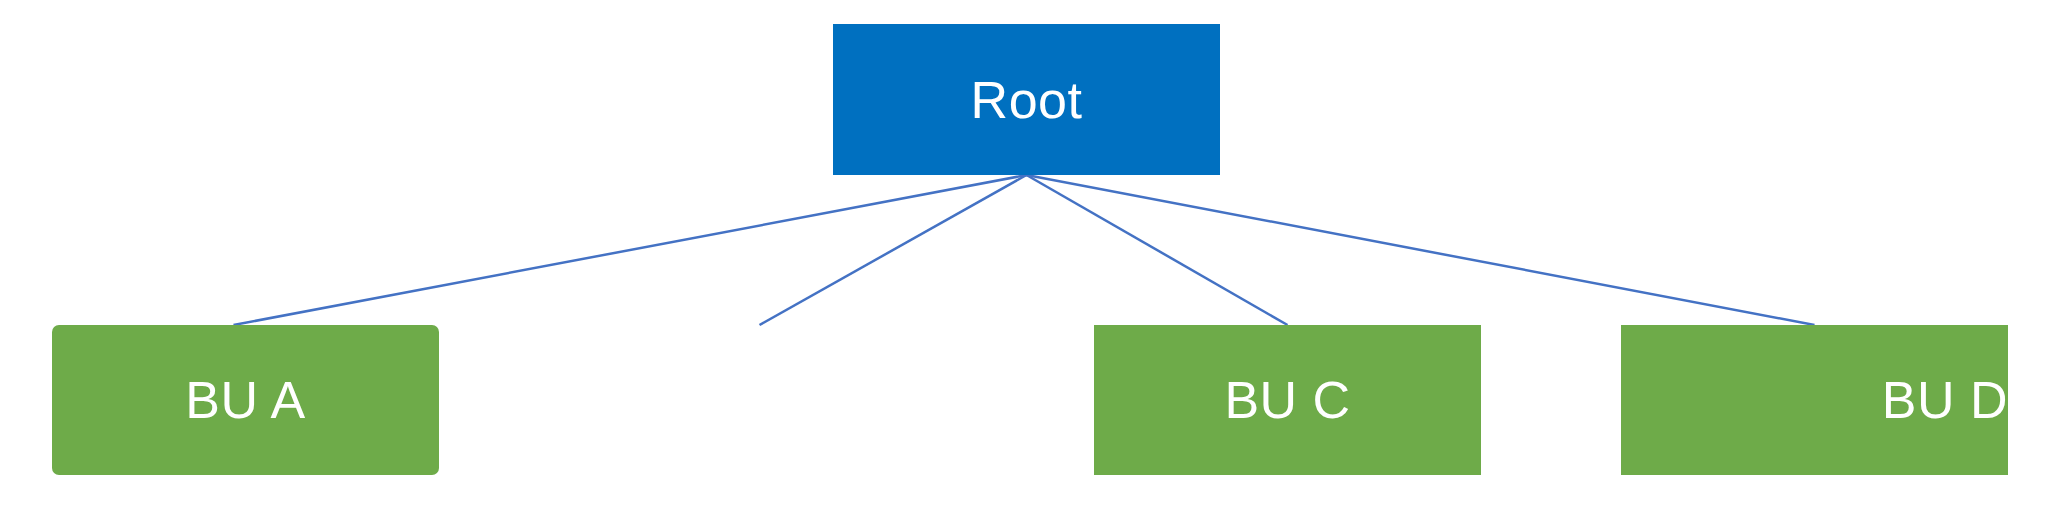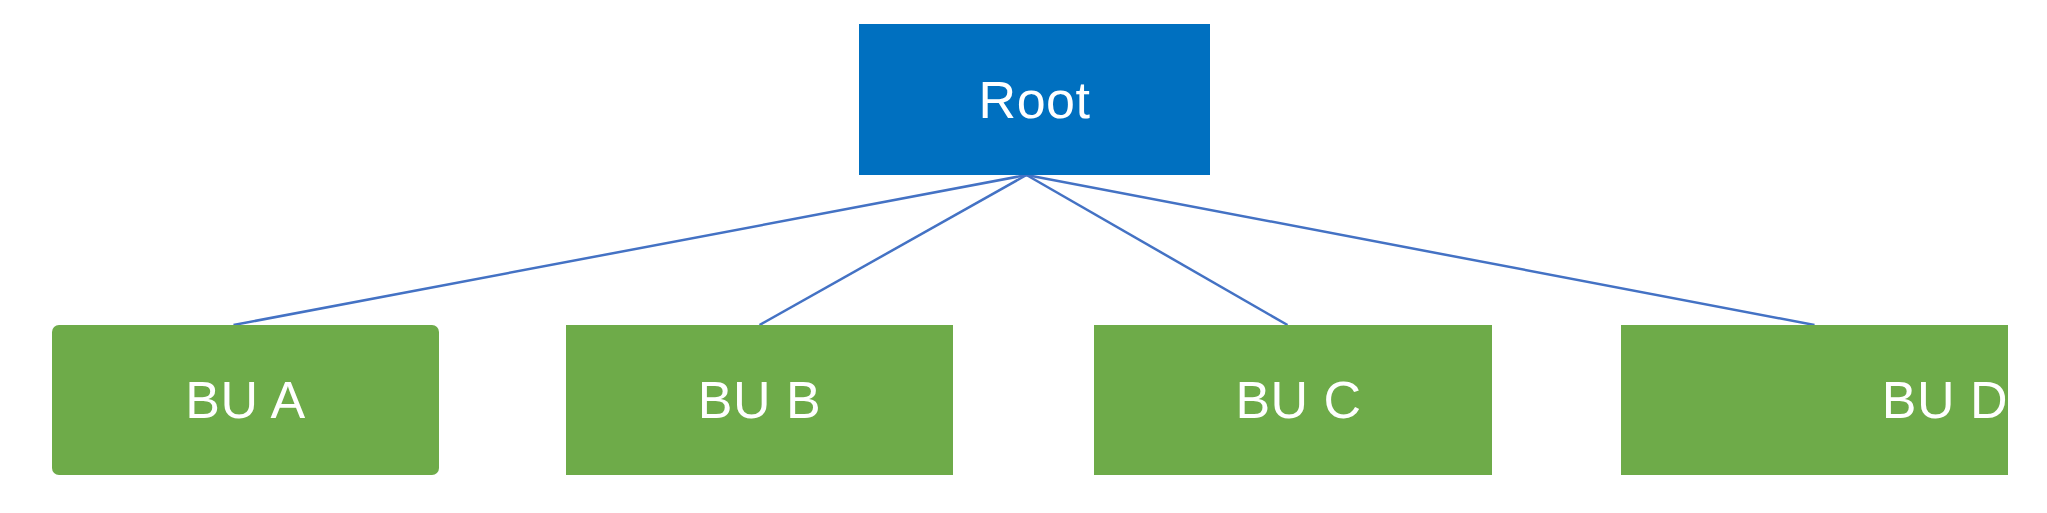--- a/index.html
+++ b/index.html
@@ -29,24 +29,23 @@
     justify-content: center;
     color: #ffffff;
     font-size: 52px;
     font-weight: 400;
     letter-spacing: 0.5px;
     white-space: pre;
   }
   .node.root {
     left: 833px;
     top: 24px;
-    width: 351px;
+    width: 387px;
     height: 151px;
     background: #0070C0;
-    margin-left: 26px;
   }
   .node.child {
     top: 325px;
     width: 387px;
     height: 150px;
     background: #6EAB49;
   }
   .node.child-0 { left: 52px; border-radius: 7px; }
   .node.child-1 { left: 566px; }
   .node.child-2 { left: 1094px; }
@@ -65,25 +64,22 @@
   </svg>
 
   <div class="node root" style="background-color: rgb(0, 112, 192);">
     <span>Root</span>
   </div>
 
   <div class="node child child-0" style="background-color: rgb(110, 171, 73);">
     <span>BU A</span>
   </div>
 
-  <div class="node child child-1" style="background-color: rgb(110, 171, 73);">
-    <span>BU B</span>
-  </div>
 
-  <div class="node child child-2" style="background-color: rgb(110, 171, 73); padding-left: 11px;">
+  <div class="node child child-2" style="background-color: rgb(110, 171, 73);">
     <span>BU C</span>
   </div>
 
   <div class="node child child-3" style="background-color: rgb(110, 171, 73); justify-content: flex-end;">
     <span>BU D</span>
   </div>
 
 </div>
 
 </body></html>

